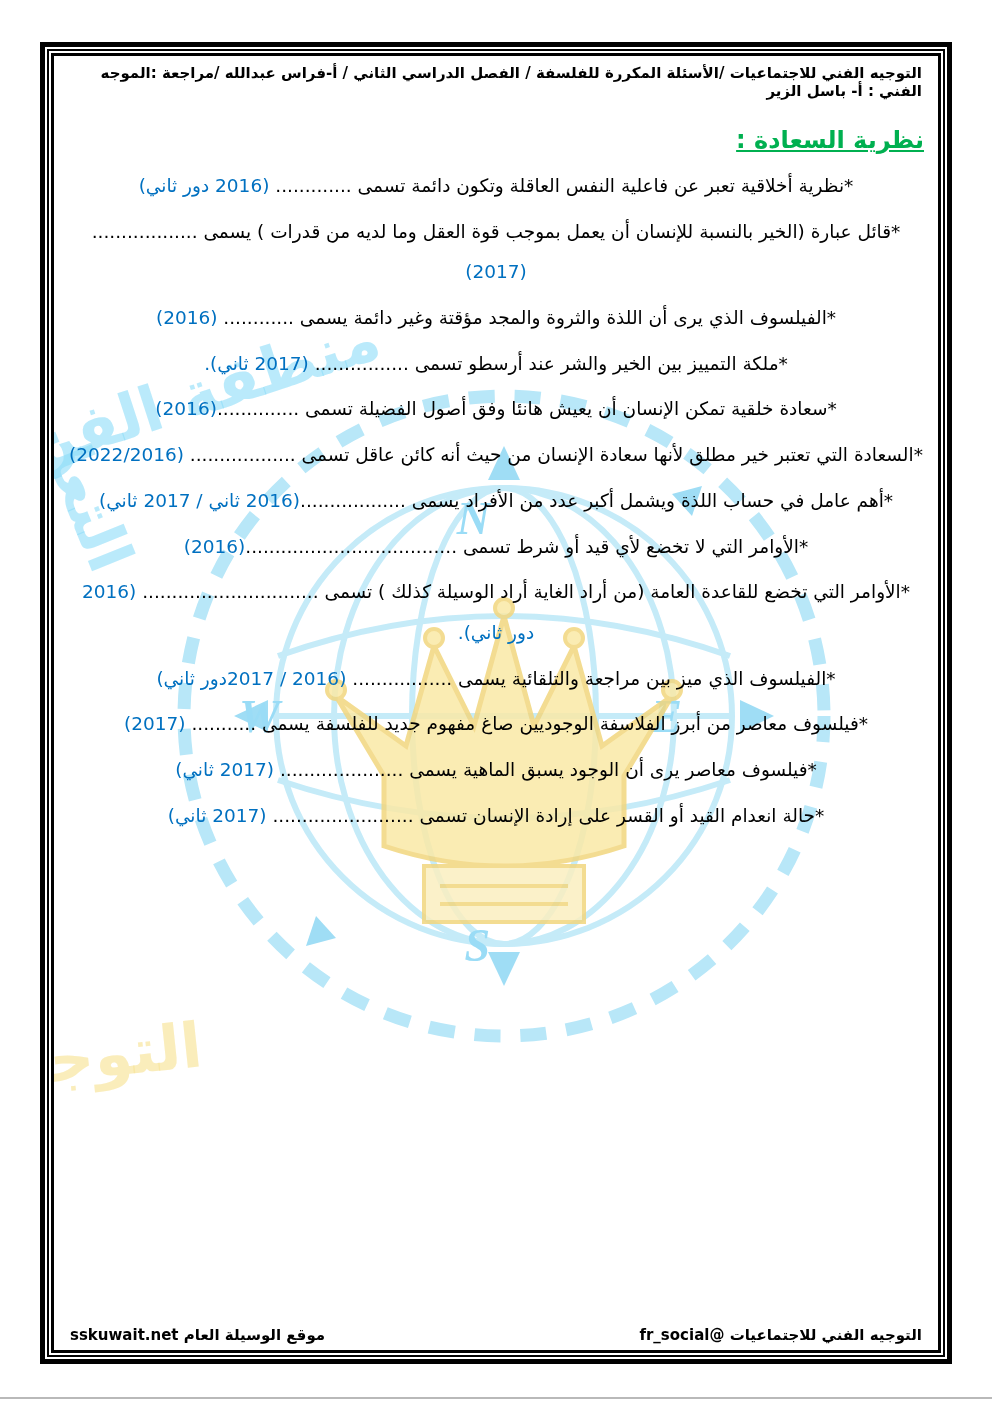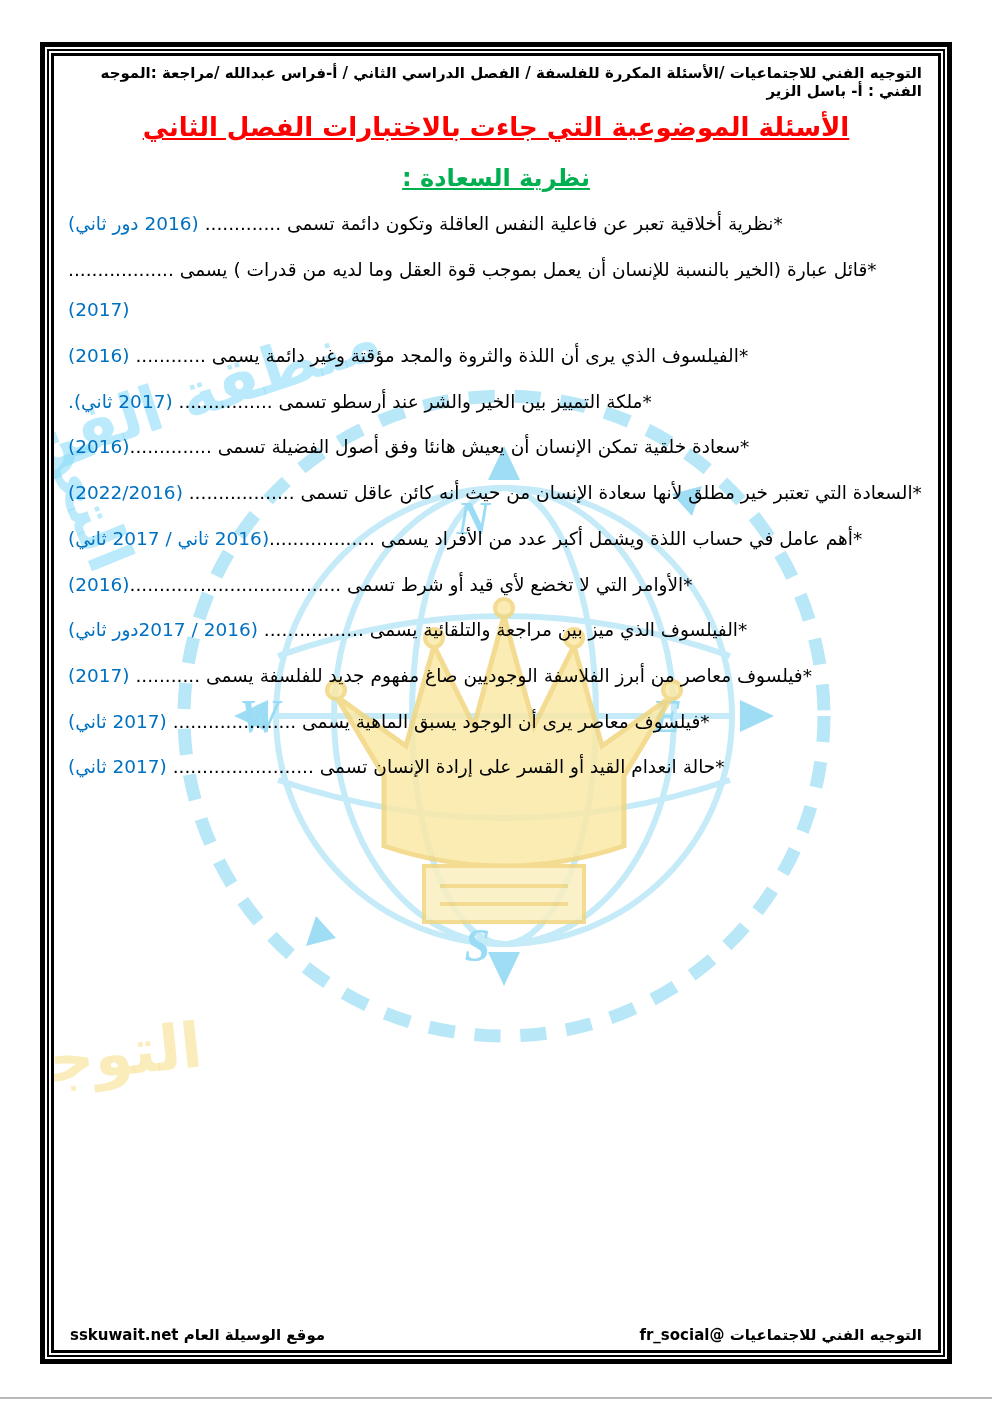--- a/index.html
+++ b/index.html
@@ -7,23 +7,23 @@
 
   .frame{position:absolute;left:40px;top:42px;width:912px;height:1322px;border:5px solid #000;padding:2px;box-sizing:border-box;background:#fff;}
   .frame-mid{border:2px solid #000;padding:2px;height:100%;box-sizing:border-box;}
   .frame-in{border:3px solid #000;height:100%;box-sizing:border-box;position:relative;overflow:hidden;display:flex;flex-direction:column;direction:rtl;padding:6px 14px 4px;}
 
   .watermark{position:absolute;inset:0;z-index:0;pointer-events:none;}
   .content{position:relative;z-index:1;display:flex;flex-direction:column;height:100%;}
 
   .doc-header{font-size:15px;font-weight:bold;text-align:right;margin:2px 2px 12px;color:#000;}
   .doc-title{color:#ff0000;font-weight:bold;font-size:26px;text-align:center;text-decoration:underline;margin:0 0 8px;}
-  .sec-heading{color:#00B050;font-weight:bold;font-size:24px;text-align:center;text-decoration:underline;margin:14px 0 12px;}
+  .sec-heading{color:#00B050;font-weight:bold;font-size:24px;text-align:right;text-decoration:underline;margin:14px 0 12px;}
 
-  .q{font-size:18.5px;line-height:2.2;margin:0 0 5px;text-align:left;color:#000;}
+  .q{font-size:18.5px;line-height:2.2;margin:0 0 5px;text-align:center;color:#000;}
   .ref{color:#0070C0;}
 
   .doc-footer{margin-top:auto;display:flex;justify-content:space-between;direction:rtl;font-size:15px;font-weight:bold;padding:0 2px 2px;color:#000;}
 
   .page-edge{position:absolute;left:0;right:0;bottom:4px;height:2px;background:#b9b9b9;}
 
   .wm-text{font-weight:bold;}
 </style>
 </head>
 <body>
@@ -76,32 +76,32 @@
           <text x="330" y="300" fill="rgba(140,220,248,0.6)" transform="rotate(-18 330 300)">منطقة الفروانية</text>
           <text x="40" y="520" fill="rgba(140,220,248,0.6)" transform="rotate(68 40 520)">التعليمية</text>
           <text x="150" y="1010" fill="rgba(247,228,150,0.65)" transform="rotate(-6 150 1010)">التوجيه الفني للاجتماعيات</text>
         </g>
       </svg>
 
       <div class="content">
 
         <div class="doc-header">التوجيه الفني للاجتماعيات /الأسئلة المكررة للفلسفة / الفصل الدراسي الثاني / أ-فراس عبدالله /مراجعة :الموجه الفني : أ- باسل الزير</div>
 
-        <div class="doc-title">الأسئلة الموضوعية التي جاءت بالاختبارات الفصل الثاني</div>
 
         <div class="sec-heading">نظرية السعادة :</div>
 
         <p class="q"><span>*نظرية أخلاقية تعبر عن فاعلية النفس العاقلة وتكون دائمة تسمى .............</span><span class="ref"> (2016 دور ثاني)</span></p>
         <p class="q"><span>*قائل عبارة (الخير بالنسبة للإنسان أن يعمل بموجب قوة العقل وما لديه من قدرات ) يسمى ..................</span><span class="ref"> (2017)</span></p>
         <p class="q"><span>*الفيلسوف الذي يرى أن اللذة والثروة والمجد مؤقتة وغير دائمة يسمى ............</span><span class="ref"> (2016)</span></p>
         <p class="q"><span>*ملكة التمييز بين الخير والشر عند أرسطو تسمى ................</span><span class="ref"> (2017 ثاني).</span></p>
         <p class="q"><span>*سعادة خلقية تمكن الإنسان أن يعيش هانئا وفق أصول الفضيلة تسمى ..............</span><span class="ref">(2016)</span></p>
         <p class="q"><span>*السعادة التي تعتبر خير مطلق لأنها سعادة الإنسان من حيث أنه كائن عاقل تسمى ..................</span><span class="ref"> (2022/2016)</span></p>
         <p class="q"><span>*أهم عامل في حساب اللذة ويشمل أكبر عدد من الأفراد يسمى ..................</span><span class="ref">(2016 ثاني / 2017 ثاني)</span></p>
         <p class="q"><span>*الأوامر التي لا تخضع لأي قيد أو شرط تسمى ....................................</span><span class="ref">(2016)</span></p>
+        <p class="q"><span>*الأوامر التي تخضع للقاعدة العامة (من أراد الغاية أراد الوسيلة كذلك ) تسمى ..............................</span><span class="ref"> (2016 دور ثاني).</span></p>
         <p class="q"><span>*الفيلسوف الذي ميز بين مراجعة والتلقائية يسمى .................</span><span class="ref"> (2016 / 2017دور ثاني)</span></p>
 
 
         <p class="q"><span>*فيلسوف معاصر من أبرز الفلاسفة الوجوديين صاغ مفهوم جديد للفلسفة يسمى ...........</span><span class="ref"> (2017)</span></p>
         <p class="q"><span>*فيلسوف معاصر يرى أن الوجود يسبق الماهية يسمى .....................</span><span class="ref"> (2017 ثاني)</span></p>
         <p class="q"><span>*حالة انعدام القيد أو القسر على إرادة الإنسان تسمى ........................</span><span class="ref"> (2017 ثاني)</span></p>
 
         <div class="doc-footer">
           <span>التوجيه الفني للاجتماعيات @fr_social</span>
           <span>موقع الوسيلة العام sskuwait.net</span>

